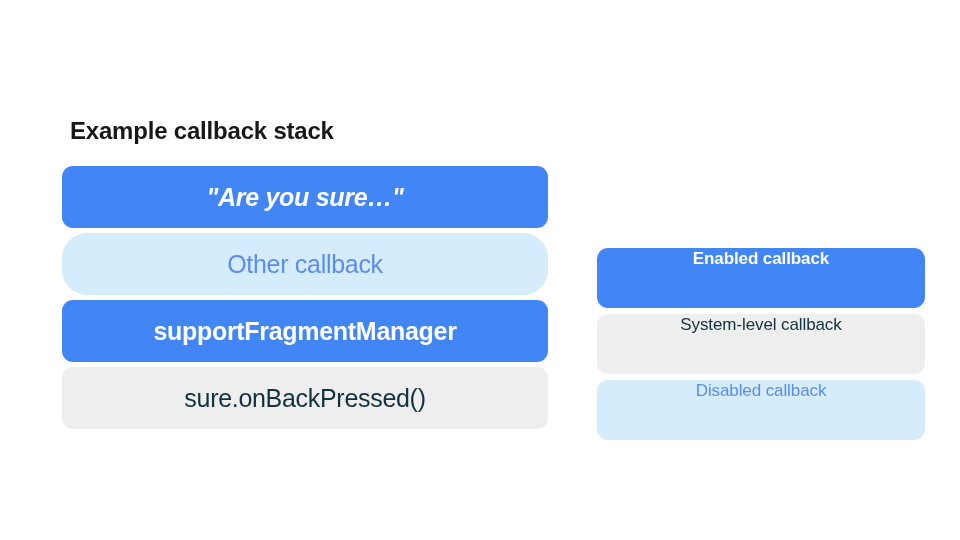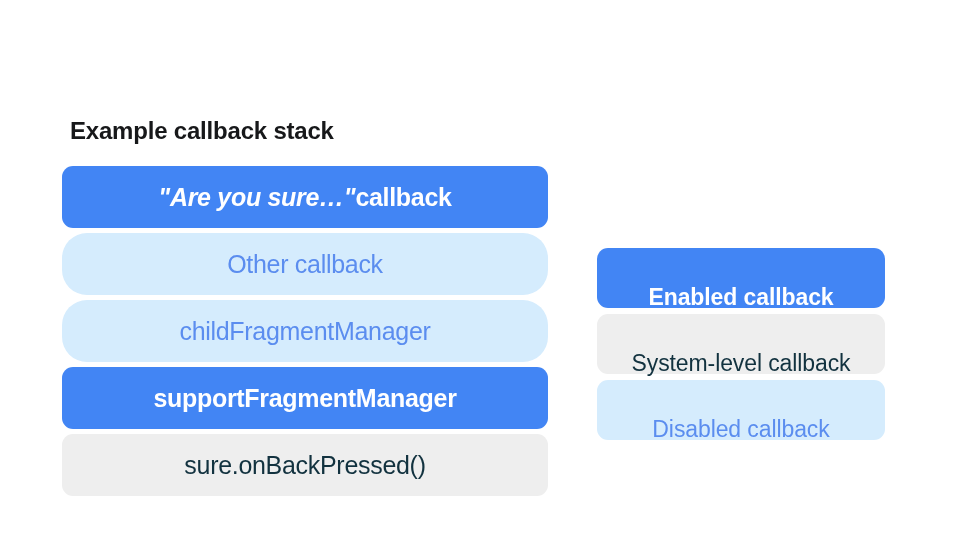--- a/index.html
+++ b/index.html
@@ -104,55 +104,51 @@
     white-space: nowrap;
   }
 
   #key-list {
     display: flex;
     flex-direction: column;
     gap: 6px;
   }
 
   .key-bar {
-    width: 288px;
+    width: 328px;
     height: 60px;
     border-radius: 11px;
     display: flex;
-    align-items: flex-end;
+    align-items: flex-start;
     justify-content: center;
     box-sizing: border-box;
-    font-size: 23px;
+    font-size: 17px;
     line-height: 22px;
     letter-spacing: -0.1px;
     white-space: nowrap;
   }
 </style>
 </head>
 <body>
 
 <div id="canvas">
 
   <section id="stack-panel">
     <h1 id="stack-title">Example callback stack</h1>
 
     <div id="stack-list">
 
       <div class="stack-bar v-enabled">
         <span class="quoted">"Are you sure…"</span>
-          <span> callback</span>
       </div>
 
       <div class="stack-bar v-disabled">
         <span>Other callback</span>
       </div>
 
-      <div class="stack-bar v-disabled">
-        <span>childFragmentManager</span>
-      </div>
 
       <div class="stack-bar v-enabled">
         <span>supportFragmentManager</span>
       </div>
 
       <div class="stack-bar v-system">
         <span>sure.onBackPressed()</span>
       </div>
 
     </div>

